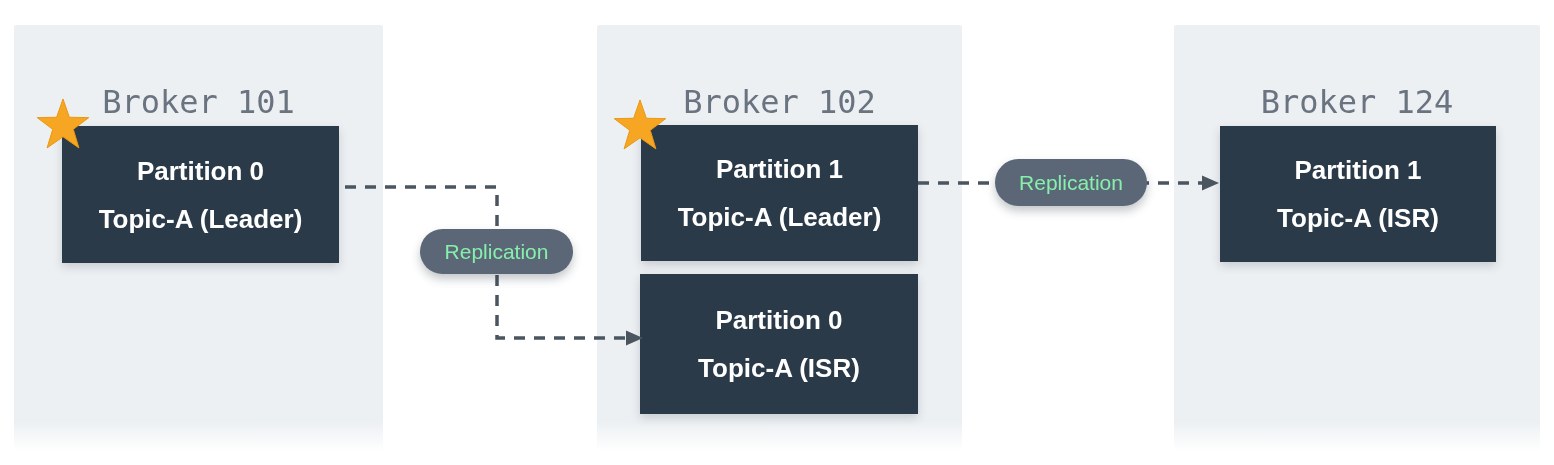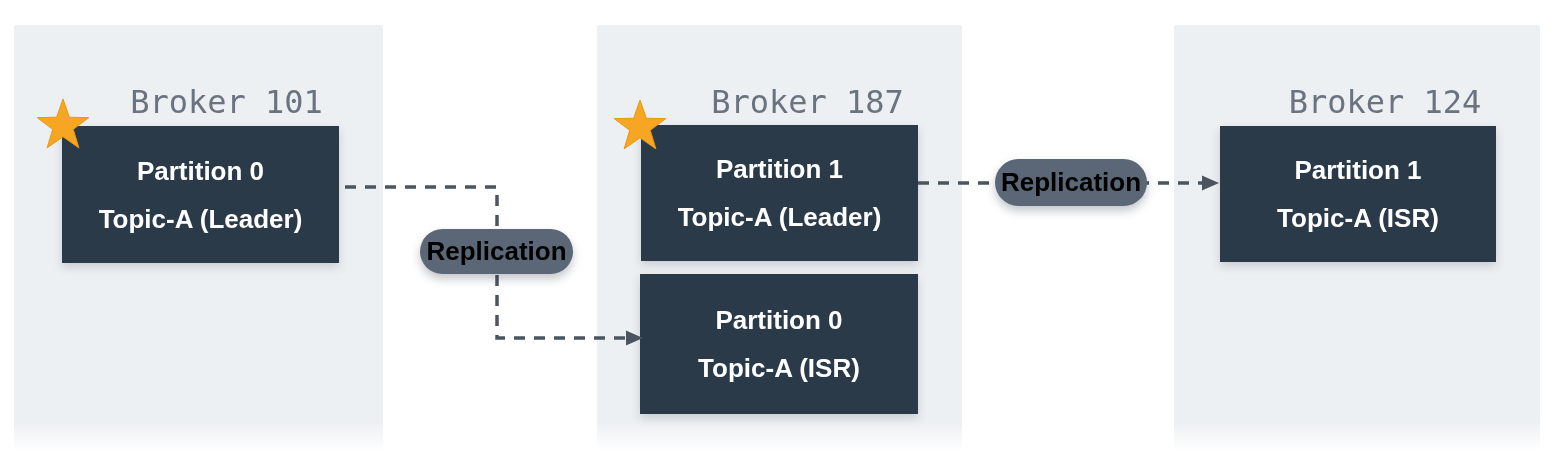--- a/index.html
+++ b/index.html
@@ -33,21 +33,20 @@
     top: 58px;
     left: 0;
     width: 100%;
     text-align: center;
     font-family: "DejaVu Sans Mono", monospace;
     font-size: 32px;
     font-weight: 500;
     color: var(--title-text);
     letter-spacing: 0px;
     white-space: nowrap;
-    margin-left: 28px;
   }
   .pbox {
     position: absolute;
     background: var(--box-bg);
     box-shadow: 0 4px 9px rgba(30, 42, 56, 0.18);
     display: flex;
     flex-direction: column;
     align-items: center;
     justify-content: center;
     row-gap: 22px;
@@ -73,37 +72,37 @@
     position: absolute;
     pointer-events: none;
   }
   .pill {
     position: absolute;
     background: var(--pill-bg);
     border-radius: 24px;
     display: flex;
     align-items: center;
     justify-content: center;
-    color: #000000;
-    font-size: 26px;
-    font-weight: 700;
+    color: #86efac;
+    font-size: 21px;
+    font-weight: 400;
     box-shadow: 0 5px 10px rgba(40, 52, 66, 0.28);
     white-space: nowrap;
   }
 </style>
 </head>
 <body>
 
 <div id="canvas">
 
   <div class="panel" style="left:14px; width:369px;">
     <div class="panel-title">Broker 101</div>
   </div>
   <div class="panel" style="left:597px; width:365px;">
-    <div class="panel-title">Broker 187</div>
+    <div class="panel-title">Broker 102</div>
   </div>
   <div class="panel" style="left:1174px; width:366px;">
     <div class="panel-title">Broker 124</div>
   </div>
 
   <div class="pbox" style="left:62px; top:126px; width:277px; height:137px;">
     <div class="pline">Partition 0</div>
     <div class="pline">Topic-A (Leader)</div>
   </div>
   <div class="pbox" style="left:641px; top:125px; width:277px; height:136px;">

